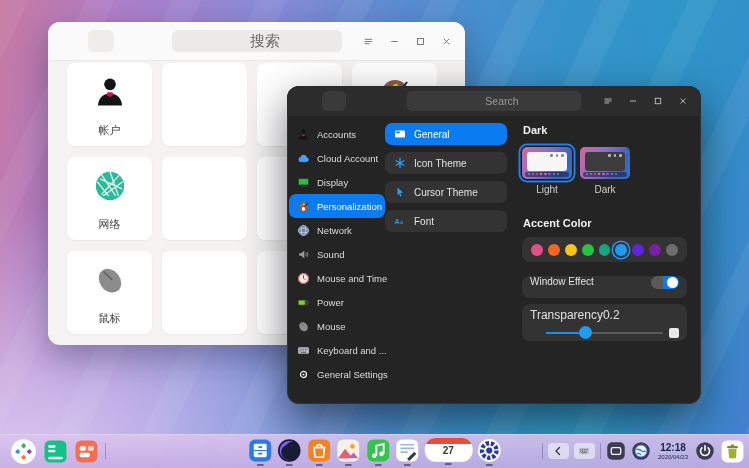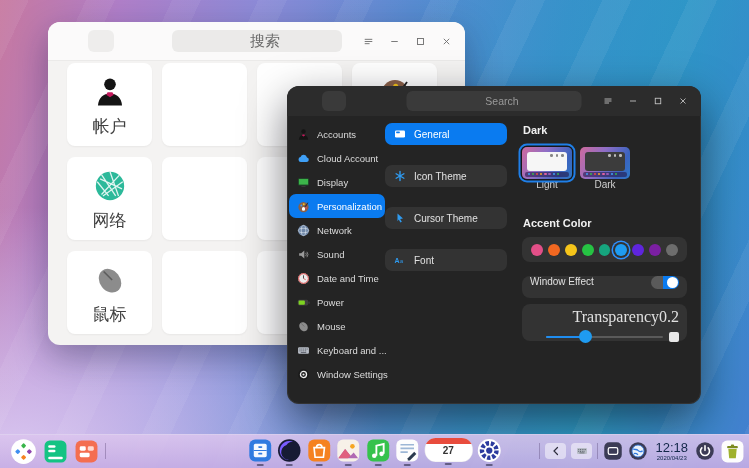--- a/index.html
+++ b/index.html
@@ -30,21 +30,21 @@
   #bw .pill{left:50%;transform:translateX(-50%);top:8px;width:170px;height:22px;background:#ebeae9;color:#6b6b6b;font-size:15px;}
   #bw .pill .ic{width:12px;height:12px;color:#7a7a7a;}
   .winctl{position:absolute;right:6px;top:0;height:100%;display:flex;align-items:center;}
   .winctl .cbtn{width:26px;height:24px;display:flex;align-items:center;justify-content:center;}
   .winctl .cbtn .ic{width:13px;height:13px;}
   #bw .winctl{color:#6f6f6f;}
   #bw-grid{display:grid;grid-template-columns:repeat(4,85px);grid-auto-rows:83px;
       column-gap:10px;row-gap:11px;padding:2px 0 0 19px;}
   .tile{position:relative;background:#fff;border-radius:8px;box-shadow:0 1px 2px rgba(0,0,0,.05);}
   .tile-icon{position:absolute;left:50%;top:12px;transform:translateX(-50%);width:34px;height:34px;}
-  .tile-label{position:absolute;left:0;right:0;bottom:8px;text-align:center;font-size:17px;color:#404040;}
+  .tile-label{position:absolute;left:0;right:0;bottom:8px;text-align:center;font-size:11px;color:#404040;}
 
   
   #fw{left:287px;top:86px;width:414px;height:318px;background:#242424;
       box-shadow:0 16px 44px rgba(5,5,15,.55);z-index:2;color:#e3e3e3;
       outline:1px solid rgba(255,255,255,.07);outline-offset:-1px;}
   #fw .tb{position:relative;height:30px;background:#2c2c2c;border-radius:12px 12px 0 0;
       display:flex;align-items:center;}
   #fw .appico{width:20px;height:20px;margin-left:8px;}
   #fw .backbtn{width:24px;height:20px;margin-left:7px;background:#3a3a3a;border-radius:6px;color:#cfcfcf;
       display:flex;align-items:center;justify-content:center;}
@@ -54,32 +54,32 @@
   #fw .winctl{color:#c9c9c9;}
   #fw .winctl .cbtn{width:25px;height:22px;}
   #fw .winctl .cbtn .ic{width:12px;height:12px;}
 
   #fw-sidebar{position:absolute;left:2px;top:36px;width:96px;}
   .sb-item{display:flex;align-items:center;gap:7px;height:24px;padding-left:8px;border-radius:7px;
       font-size:9.5px;color:#dcdcdc;white-space:nowrap;}
   .sb-item .ic{width:13px;height:13px;}
   .sb-item.sel{background:#0a7bf0;color:#fff;}
 
-  #fw-subnav{position:absolute;left:98px;top:37px;width:122px;display:flex;flex-direction:column;gap:20px;}
+  #fw-subnav{position:absolute;left:98px;top:37px;width:122px;display:flex;flex-direction:column;gap:7px;}
   .sn-item{display:flex;align-items:center;gap:8px;height:22px;background:#333333;border-radius:7px;
       padding-left:9px;font-size:10px;color:#e2e2e2;}
   .sn-item .ic{width:12px;height:12px;color:#2f9bf0;}
   .sn-item.sel{background:#0a7bf0;color:#fff;}
   .sn-item.sel .ic{color:#fff;}
 
   #fw-right{position:absolute;left:235px;top:30px;width:165px;height:288px;}
   .rp-h{position:absolute;left:1px;font-size:11px;font-weight:bold;color:#f0f0f0;}
   #theme-h{top:8px;} #accent-h{top:101px;}
   #theme-row{position:absolute;left:0;top:31px;display:flex;gap:8px;}
-  .th-opt{display:flex;flex-direction:column;align-items:center;}
+  .th-opt{display:flex;flex-direction:column;align-items:center;gap:5px;}
   .th-card{position:relative;width:50px;height:32px;border-radius:5px;overflow:hidden;
       background:linear-gradient(118deg,#cf6a9c 0%,#8f6ec6 40%,#3b63be 78%,#2e79c8 100%);}
   .th-opt.sel .th-card{box-shadow:0 0 0 1.5px #17181a,0 0 0 3.5px #1f7fe8;}
   .th-win{position:absolute;left:5px;top:5px;width:40px;height:19px;border-radius:3px;background:#f6f6f6;}
   .th-card.auto .th-win{background:linear-gradient(90deg,#f6f6f6 55%,#3c3c3c 55%);}
   .th-card.dark .th-win{background:#3c3c3c;}
   .th-ctl{position:absolute;right:3px;top:2px;display:flex;gap:3px;}
   .th-ctl i{width:2.6px;height:2.6px;border-radius:50%;background:rgba(0,0,0,.45);}
   .th-card.auto .th-ctl i,.th-card.dark .th-ctl i{background:rgba(255,255,255,.65);}
   .th-dock{position:absolute;left:3px;right:3px;bottom:2.5px;height:5px;border-radius:2px;
@@ -89,21 +89,21 @@
   #accent-row{position:absolute;left:0;top:121px;width:165px;height:25px;background:#333333;border-radius:8px;
       display:flex;align-items:center;gap:5px;padding:0 9px;box-sizing:border-box;}
   .dot{width:12px;height:12px;border-radius:50%;background:var(--c);}
   .dot.sel{box-shadow:0 0 0 2px #333333,0 0 0 3.5px #2e90ff;}
   .card{position:absolute;left:0;width:165px;background:#333333;border-radius:8px;box-sizing:border-box;}
   #we-card{top:160px;height:22px;display:flex;align-items:flex-start;justify-content:space-between;padding:0 8px;}
   #we-card .lbl{font-size:10px;color:#e0e0e0;}
   .toggle{width:28px;height:13px;border-radius:7px;background:linear-gradient(90deg,#5a5a5a 0 42%,#0a7bf0 42%);position:relative;}
   .toggle .knob{position:absolute;right:1px;top:1px;width:11px;height:11px;border-radius:50%;background:#fff;}
   #tr-card{top:188px;height:37px;padding:4px 8px 0;}
-  #tr-card .row1{display:flex;justify-content:flex-end;font-size:16px;color:#e0e0e0;font-family:Liberation Serif, serif;}
+  #tr-card .row1{display:flex;justify-content:flex-start;font-size:12px;color:#e0e0e0;}
   #tr-card .row2{display:flex;align-items:center;gap:6px;margin-top:4px;}
   #tr-card .endic{width:10px;height:10px;}
   .slider{position:relative;flex:1;height:13px;}
   .slider .track{position:absolute;left:0;right:0;top:5.5px;height:2px;border-radius:1px;background:#5a5a5a;}
   .slider .fill{position:absolute;left:0;top:5.5px;height:2px;border-radius:1px;background:#1f8df0;width:33%;}
   .slider .handle{position:absolute;left:33%;top:0;width:13px;height:13px;margin-left:-6px;border-radius:50%;background:#1f9bf0;}
   .sq-end{width:10px;height:10px;border-radius:2px;background:#e8e8e8;}
 
   
   #dock{position:absolute;left:0;right:0;bottom:0;height:33px;z-index:3;
@@ -116,21 +116,21 @@
   .dk-app{display:flex;flex-direction:column;align-items:center;}
   .dk-app .ic{width:25px;height:25px;}
   .dk-left-ic{width:25px;height:25px;}
   #dock-left .launcher{width:27px;height:27px;}
   .run{width:7px;height:2px;border-radius:1px;background:rgba(30,30,55,.55);margin-top:1px;}
   .tray-btn{width:21px;height:16px;border-radius:4px;background:rgba(255,255,255,.5);color:#2e2e3e;
       display:flex;align-items:center;justify-content:center;}
   .tray-btn .ic{width:12px;height:12px;}
   .st-ic{width:20px;height:20px;}
   #clock{display:flex;flex-direction:column;align-items:center;line-height:1;color:#14284a;margin:0 2px;}
-  #clock .t{font-size:13px;font-weight:normal;}
+  #clock .t{font-size:10px;font-weight:bold;}
   #clock .d{font-size:6px;margin-top:1px;}
   .cal{position:relative;display:block;width:48px;height:24px;background:#fff;border-radius:11px;overflow:hidden;
       box-shadow:0 0 0 .5px rgba(0,0,0,.08) inset;}
   .cal-top{position:absolute;left:0;right:0;top:0;height:6px;background:#e84c3d;}
   .cal-day{position:absolute;left:0;right:0;top:7px;text-align:center;font-size:10px;font-weight:bold;color:#333;}
 </style>
 </head>
 <body>
 
 <div id="desktop">
@@ -360,21 +360,21 @@
         </div>
         <div class="sb-item">
           <span class="ic ">
             <svg viewBox="0 0 24 24">
               <circle cx="12" cy="12" r="10" fill="#ececec"></circle>
               <circle cx="12" cy="12" r="9" fill="none" stroke="#d23b3b" stroke-width="1.8"></circle>
               <line x1="12" y1="12" x2="12" y2="6.2" stroke="#333" stroke-width="1.6"></line>
               <line x1="12" y1="12" x2="16" y2="14.2" stroke="#d23b3b" stroke-width="1.4"></line>
             </svg>
           </span>
-          <span class="sb-label">Date and Time</span>
+          <span class="sb-label">Mouse and Time</span>
         </div>
         <div class="sb-item">
           <span class="ic ">
             <svg viewBox="0 0 24 24">
               <rect x="1.5" y="7" width="19" height="10.5" rx="2.6" fill="#3f3f3f"></rect>
               <rect x="21" y="10" width="2.4" height="4.5" rx="1" fill="#3f3f3f"></rect>
               <rect x="3" y="8.4" width="11.5" height="7.7" rx="1.6" fill="#7ed321"></rect>
             </svg>
           </span>
           <span class="sb-label">Power</span>
@@ -409,21 +409,21 @@
           <span class="sb-label">Keyboard and ...</span>
         </div>
         <div class="sb-item">
           <span class="ic ">
             <svg viewBox="0 0 24 24">
               <circle cx="12" cy="12" r="10" fill="#1b1b1b"></circle>
               <circle cx="12" cy="12" r="5.6" fill="none" stroke="#ededed" stroke-width="2.4"></circle>
               <circle cx="12" cy="12" r="2" fill="#ededed"></circle>
             </svg>
           </span>
-          <span class="sb-label">Window Settings</span>
+          <span class="sb-label">General Settings</span>
         </div>
       </div>
     <div id="fw-subnav">
         <div class="sn-item sel">
           <span class="ic ">
             <svg viewBox="0 0 24 24">
               <rect x="2" y="5" width="20" height="14" rx="2.6" fill="currentColor"></rect>
               <rect x="4.2" y="7.2" width="7.5" height="3.2" rx="1.2" fill="#0a7bf0"></rect>
             </svg>
           </span>

